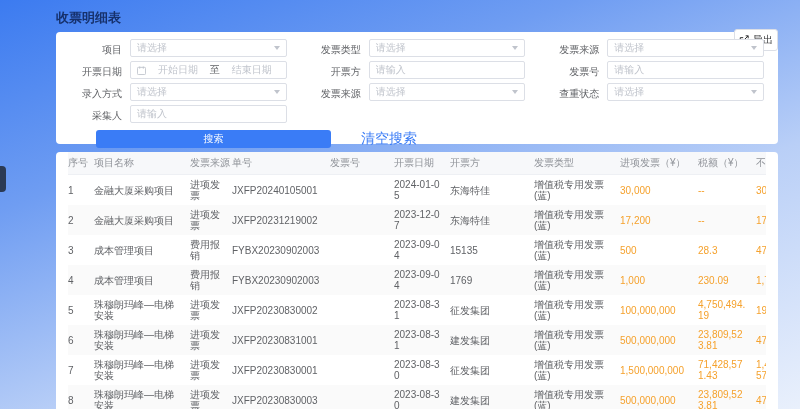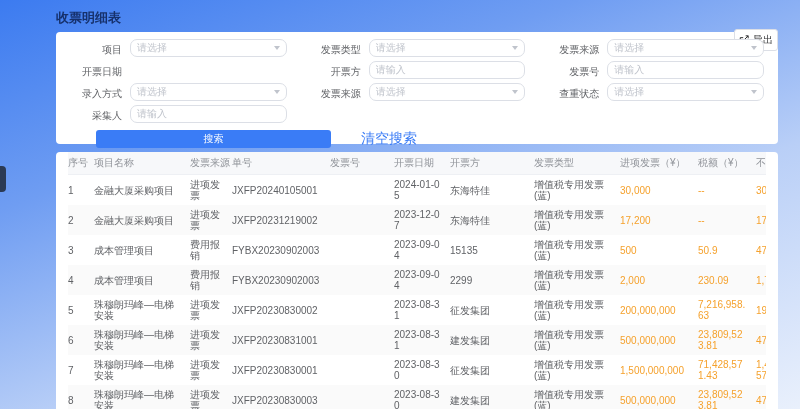--- a/index.html
+++ b/index.html
@@ -10,21 +10,21 @@
   .content{position:absolute;left:56px;top:8px;width:722px;}
   .titlebar{display:flex;justify-content:space-between;align-items:center;height:20px;margin-bottom:4px;}
   .page-title{font-size:13px;font-weight:bold;color:#16316c;}
   .export-btn{display:flex;align-items:center;gap:4px;background:#fff;border:1px solid #dcdfe6;border-radius:3px;
               font-size:10px;color:#303133;padding:3px 4px;cursor:pointer;font-family:inherit;margin-top:44px;}
   .card{background:#fff;border-radius:4px;box-sizing:border-box;}
   .filter-card{padding:9px 14px;height:112px;}
   .filter-grid{display:grid;grid-template-columns:1fr 1fr 1fr;column-gap:22px;row-gap:6px;}
   .field{display:flex;align-items:flex-end;height:16px;}
   .field label{width:52px;flex:none;text-align:right;margin-right:8px;font-size:10px;color:#606266;white-space:nowrap;}
-  .control{flex:1;height:16px;border:1px solid #dcdfe6;border-radius:7px;display:flex;align-items:center;
+  .control{flex:1;height:16px;border:1px solid #dcdfe6;border-radius:2px;display:flex;align-items:center;
            padding:0 6px;font-size:10px;color:#c0c4cc;background:#fff;overflow:hidden;}
   .control .ph{flex:1;white-space:nowrap;overflow:hidden;}
   .control .caret{width:0;height:0;border-left:3px solid transparent;border-right:3px solid transparent;
                   border-top:4px solid #c0c4cc;flex:none;}
   .control.daterange .ph{text-align:center;}
   .control.daterange .sep{color:#606266;margin:0 4px;flex:none;}
   .control .cal{flex:none;margin-right:4px;}
   .filter-actions{display:flex;align-items:center;gap:30px;margin-top:7px;margin-left:26px;}
   .search-btn{width:235px;height:18px;background:#3a7cf6;color:#fff;font-size:10px;border:none;border-radius:3px;cursor:pointer;font-family:inherit;}
   .clear-link{font-size:14px;color:#3a7cf6;text-decoration:none;cursor:pointer;}
@@ -74,20 +74,30 @@
           </div>
           <div class="field">
             <label>发票来源</label>
             <div class="control select">
               <span class="ph">请选择</span>
               <span class="caret"></span>
             </div>
           </div>
           <div class="field">
             <label>开票日期</label>
+            <div class="control daterange">
+              <svg class="cal" width="9" height="9" viewBox="0 0 10 10">
+                <rect x="0.5" y="1.5" width="9" height="8" rx="1" fill="none" stroke="#c0c4cc"></rect>
+                <line x1="3" y1="0.5" x2="3" y2="3" stroke="#c0c4cc"></line>
+                <line x1="7" y1="0.5" x2="7" y2="3" stroke="#c0c4cc"></line>
+              </svg>
+              <span class="ph start">开始日期</span>
+              <span class="sep">至</span>
+              <span class="ph end">结束日期</span>
+            </div>
           </div>
           <div class="field">
             <label>开票方</label>
             <div class="control input">
               <span class="ph">请输入</span>
             </div>
           </div>
           <div class="field">
             <label>发票号</label>
             <div class="control input">
@@ -189,47 +199,47 @@
               <tr>
                 <td>3</td>
                 <td>成本管理项目</td>
                 <td>费用报销</td>
                 <td>FYBX20230902003</td>
                 <td></td>
                 <td>2023-09-04</td>
                 <td>15135</td>
                 <td>增值税专用发票(蓝)</td>
                 <td class="amount">500</td>
-                <td class="amount">50.9</td>
+                <td class="amount">28.3</td>
                 <td class="amount">471.7</td>
               </tr>
               <tr class="zebra">
                 <td>4</td>
                 <td>成本管理项目</td>
                 <td>费用报销</td>
                 <td>FYBX20230902003</td>
                 <td></td>
                 <td>2023-09-04</td>
-                <td>2299</td>
-                <td>增值税专用发票(蓝)</td>
-                <td class="amount">2,000</td>
+                <td>1769</td>
+                <td>增值税专用发票(蓝)</td>
+                <td class="amount">1,000</td>
                 <td class="amount">230.09</td>
                 <td class="amount">1,769.91</td>
               </tr>
               <tr>
                 <td>5</td>
                 <td>珠穆朗玛峰—电梯安装</td>
                 <td>进项发票</td>
                 <td>JXFP20230830002</td>
                 <td></td>
                 <td>2023-08-31</td>
                 <td>征发集团</td>
                 <td>增值税专用发票(蓝)</td>
-                <td class="amount">200,000,000</td>
-                <td class="amount">7,216,958.63</td>
+                <td class="amount">100,000,000</td>
+                <td class="amount">4,750,494.19</td>
                 <td class="amount">190,476,190.48</td>
               </tr>
               <tr class="zebra">
                 <td>6</td>
                 <td>珠穆朗玛峰—电梯安装</td>
                 <td>进项发票</td>
                 <td>JXFP20230831001</td>
                 <td></td>
                 <td>2023-08-31</td>
                 <td>建发集团</td>

